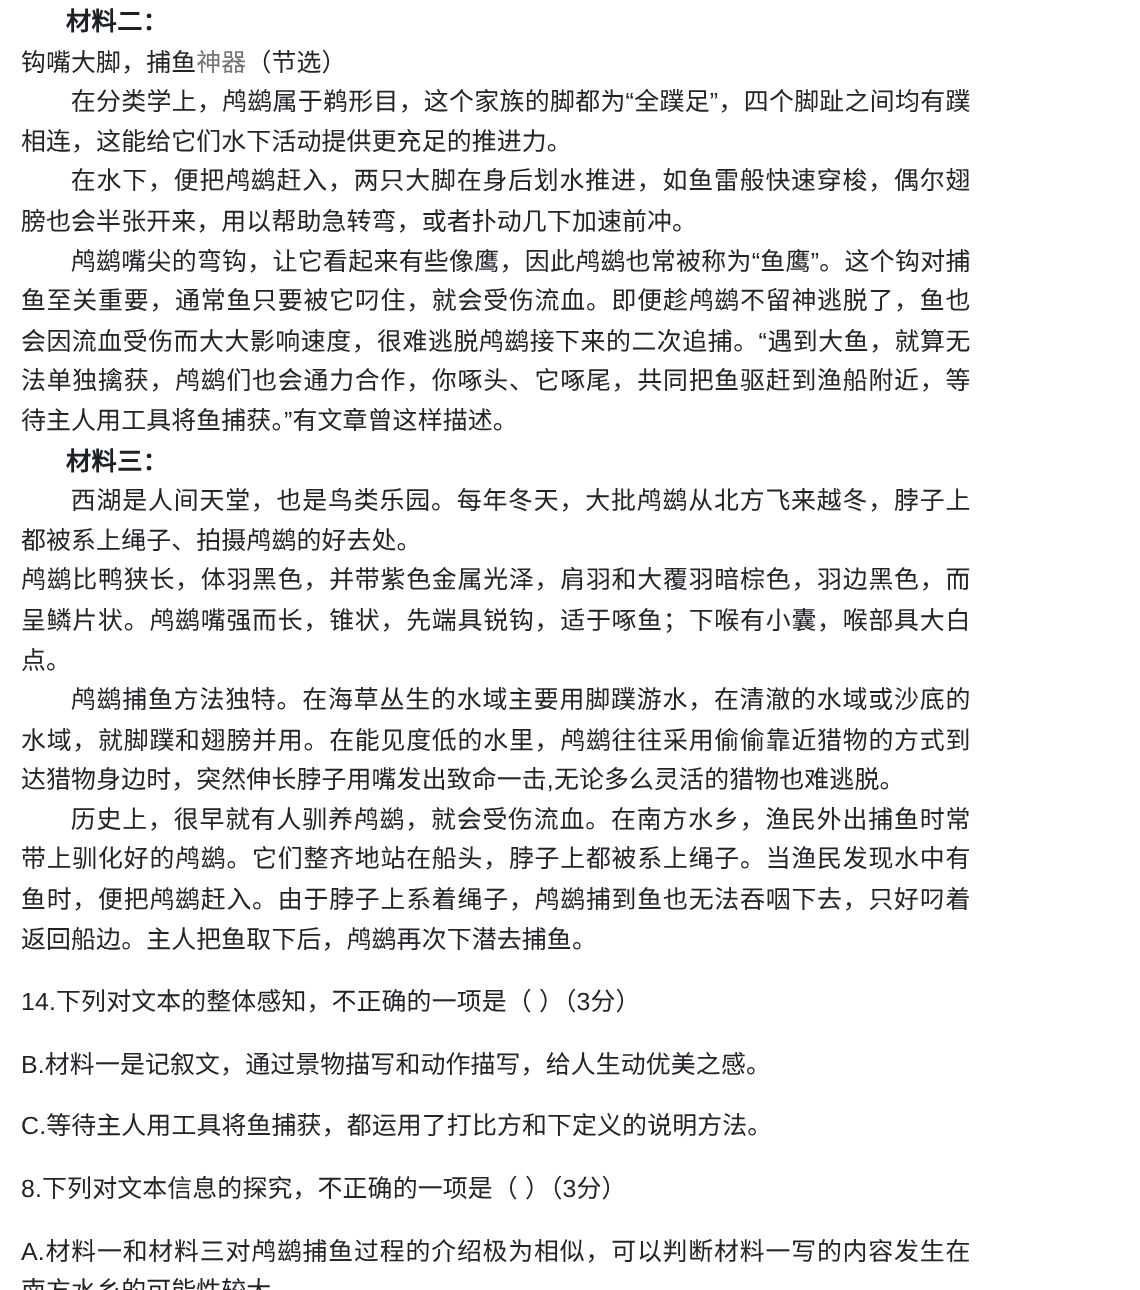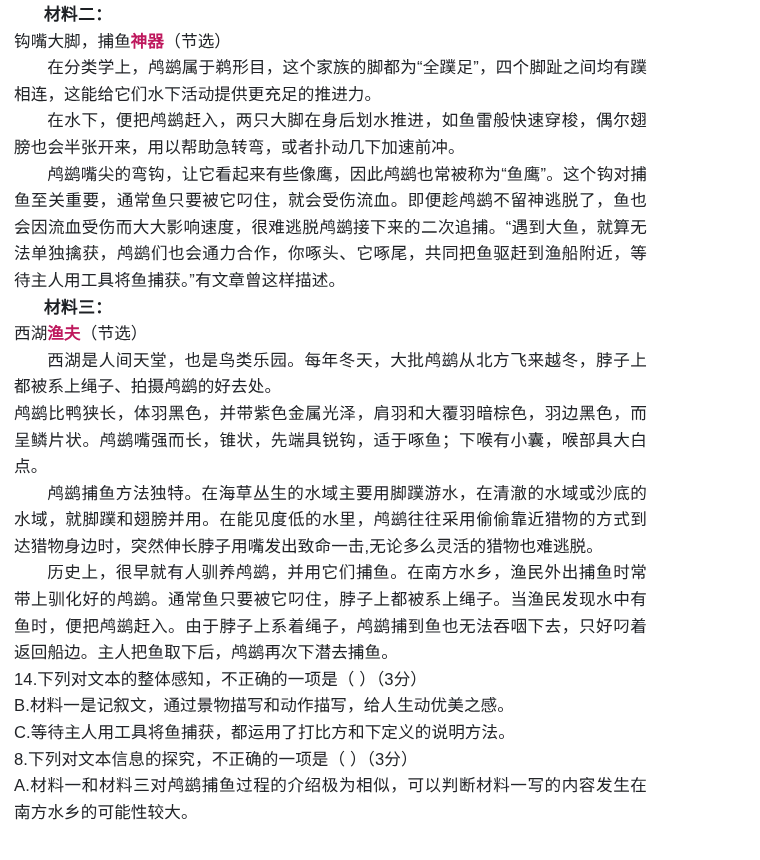--- a/index.html
+++ b/index.html
@@ -49,53 +49,52 @@
   }
   
   .indent {
     text-indent: 2em;
   }
   
   .noindent {
     text-indent: 0;
   }
   .accent {
-    color: #be185d;
-    font-weight: bold;
+    color: #737373;
   }
   .qline {
     text-indent: 0;
+    margin-top: 15px;
   }
 </style>
 </head>
 <body>
 
 <div id="doc">
 
   <p class="heading">材料二：</p>
 
   <p class="blk title-line"><span>钩嘴大脚，捕鱼</span><span class="accent">神器</span><span>（节选）</span></p>
 
   <p class="blk indent">在分类学上，鸬鹚属于鹈形目，这个家族的脚都为“全蹼足”，四个脚趾之间均有蹼相连，这能给它们水下活动提供更充足的推进力。</p>
 
   <p class="blk indent">在水下，便把鸬鹚赶入，两只大脚在身后划水推进，如鱼雷般快速穿梭，偶尔翅膀也会半张开来，用以帮助急转弯，或者扑动几下加速前冲。</p>
 
   <p class="blk indent">鸬鹚嘴尖的弯钩，让它看起来有些像鹰，因此鸬鹚也常被称为“鱼鹰”。这个钩对捕鱼至关重要，通常鱼只要被它叼住，就会受伤流血。即便趁鸬鹚不留神逃脱了，鱼也会因流血受伤而大大影响速度，很难逃脱鸬鹚接下来的二次追捕。“遇到大鱼，就算无法单独擒获，鸬鹚们也会通力合作，你啄头、它啄尾，共同把鱼驱赶到渔船附近，等待主人用工具将鱼捕获。”有文章曾这样描述。</p>
 
   <p class="heading">材料三：</p>
 
-  <p class="blk title-line"><span>西湖</span><span class="accent">渔夫</span><span>（节选）</span></p>
 
   <p class="blk indent">西湖是人间天堂，也是鸟类乐园。每年冬天，大批鸬鹚从北方飞来越冬，脖子上都被系上绳子、拍摄鸬鹚的好去处。</p>
 
   <p class="blk noindent">鸬鹚比鸭狭长，体羽黑色，并带紫色金属光泽，肩羽和大覆羽暗棕色，羽边黑色，而呈鳞片状。鸬鹚嘴强而长，锥状，先端具锐钩，适于啄鱼；下喉有小囊，喉部具大白点。</p>
 
   <p class="blk indent">鸬鹚捕鱼方法独特。在海草丛生的水域主要用脚蹼游水，在清澈的水域或沙底的水域，就脚蹼和翅膀并用。在能见度低的水里，鸬鹚往往采用偷偷靠近猎物的方式到达猎物身边时，突然伸长脖子用嘴发出致命一击,无论多么灵活的猎物也难逃脱。</p>
 
-  <p class="blk indent">历史上，很早就有人驯养鸬鹚，并用它们捕鱼。在南方水乡，渔民外出捕鱼时常带上驯化好的鸬鹚。通常鱼只要被它叼住，脖子上都被系上绳子。当渔民发现水中有鱼时，便把鸬鹚赶入。由于脖子上系着绳子，鸬鹚捕到鱼也无法吞咽下去，只好叼着返回船边。主人把鱼取下后，鸬鹚再次下潜去捕鱼。</p>
+  <p class="blk indent">历史上，很早就有人驯养鸬鹚，就会受伤流血。在南方水乡，渔民外出捕鱼时常带上驯化好的鸬鹚。它们整齐地站在船头，脖子上都被系上绳子。当渔民发现水中有鱼时，便把鸬鹚赶入。由于脖子上系着绳子，鸬鹚捕到鱼也无法吞咽下去，只好叼着返回船边。主人把鱼取下后，鸬鹚再次下潜去捕鱼。</p>
 
   <p class="blk qline">14.下列对文本的整体感知，不正确的一项是（  ）（3分）</p>
 
   <p class="blk qline">B.材料一是记叙文，通过景物描写和动作描写，给人生动优美之感。</p>
   <p class="blk qline">C.等待主人用工具将鱼捕获，都运用了打比方和下定义的说明方法。</p>
 
   <p class="blk qline">8.下列对文本信息的探究，不正确的一项是（  ）（3分）</p>
 
   <p class="blk qline">A.材料一和材料三对鸬鹚捕鱼过程的介绍极为相似，可以判断材料一写的内容发生在南方水乡的可能性较大。</p>
 

